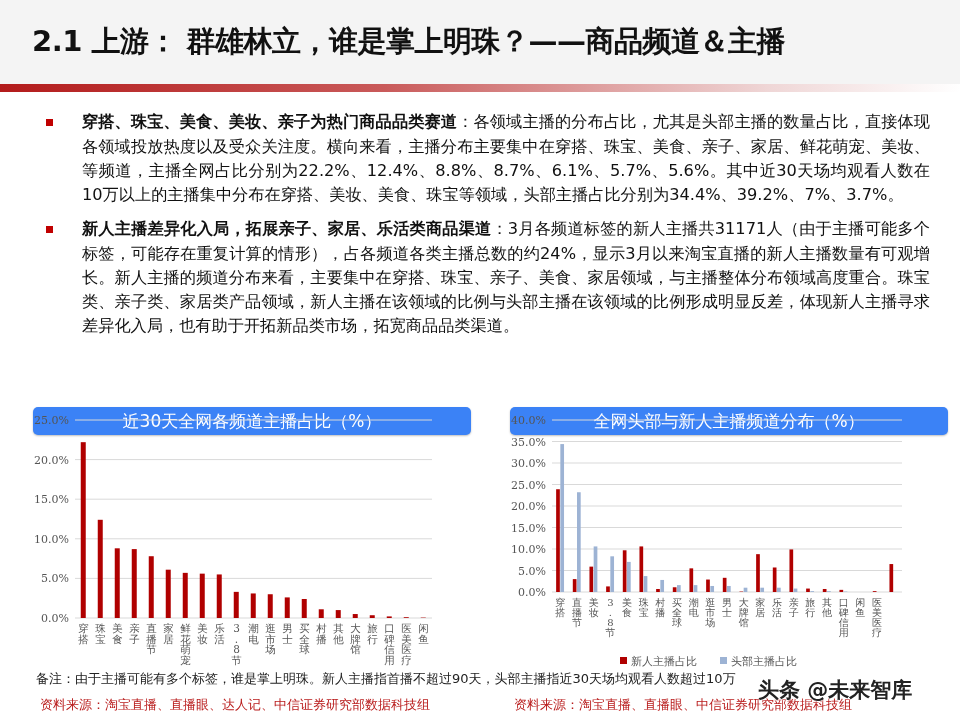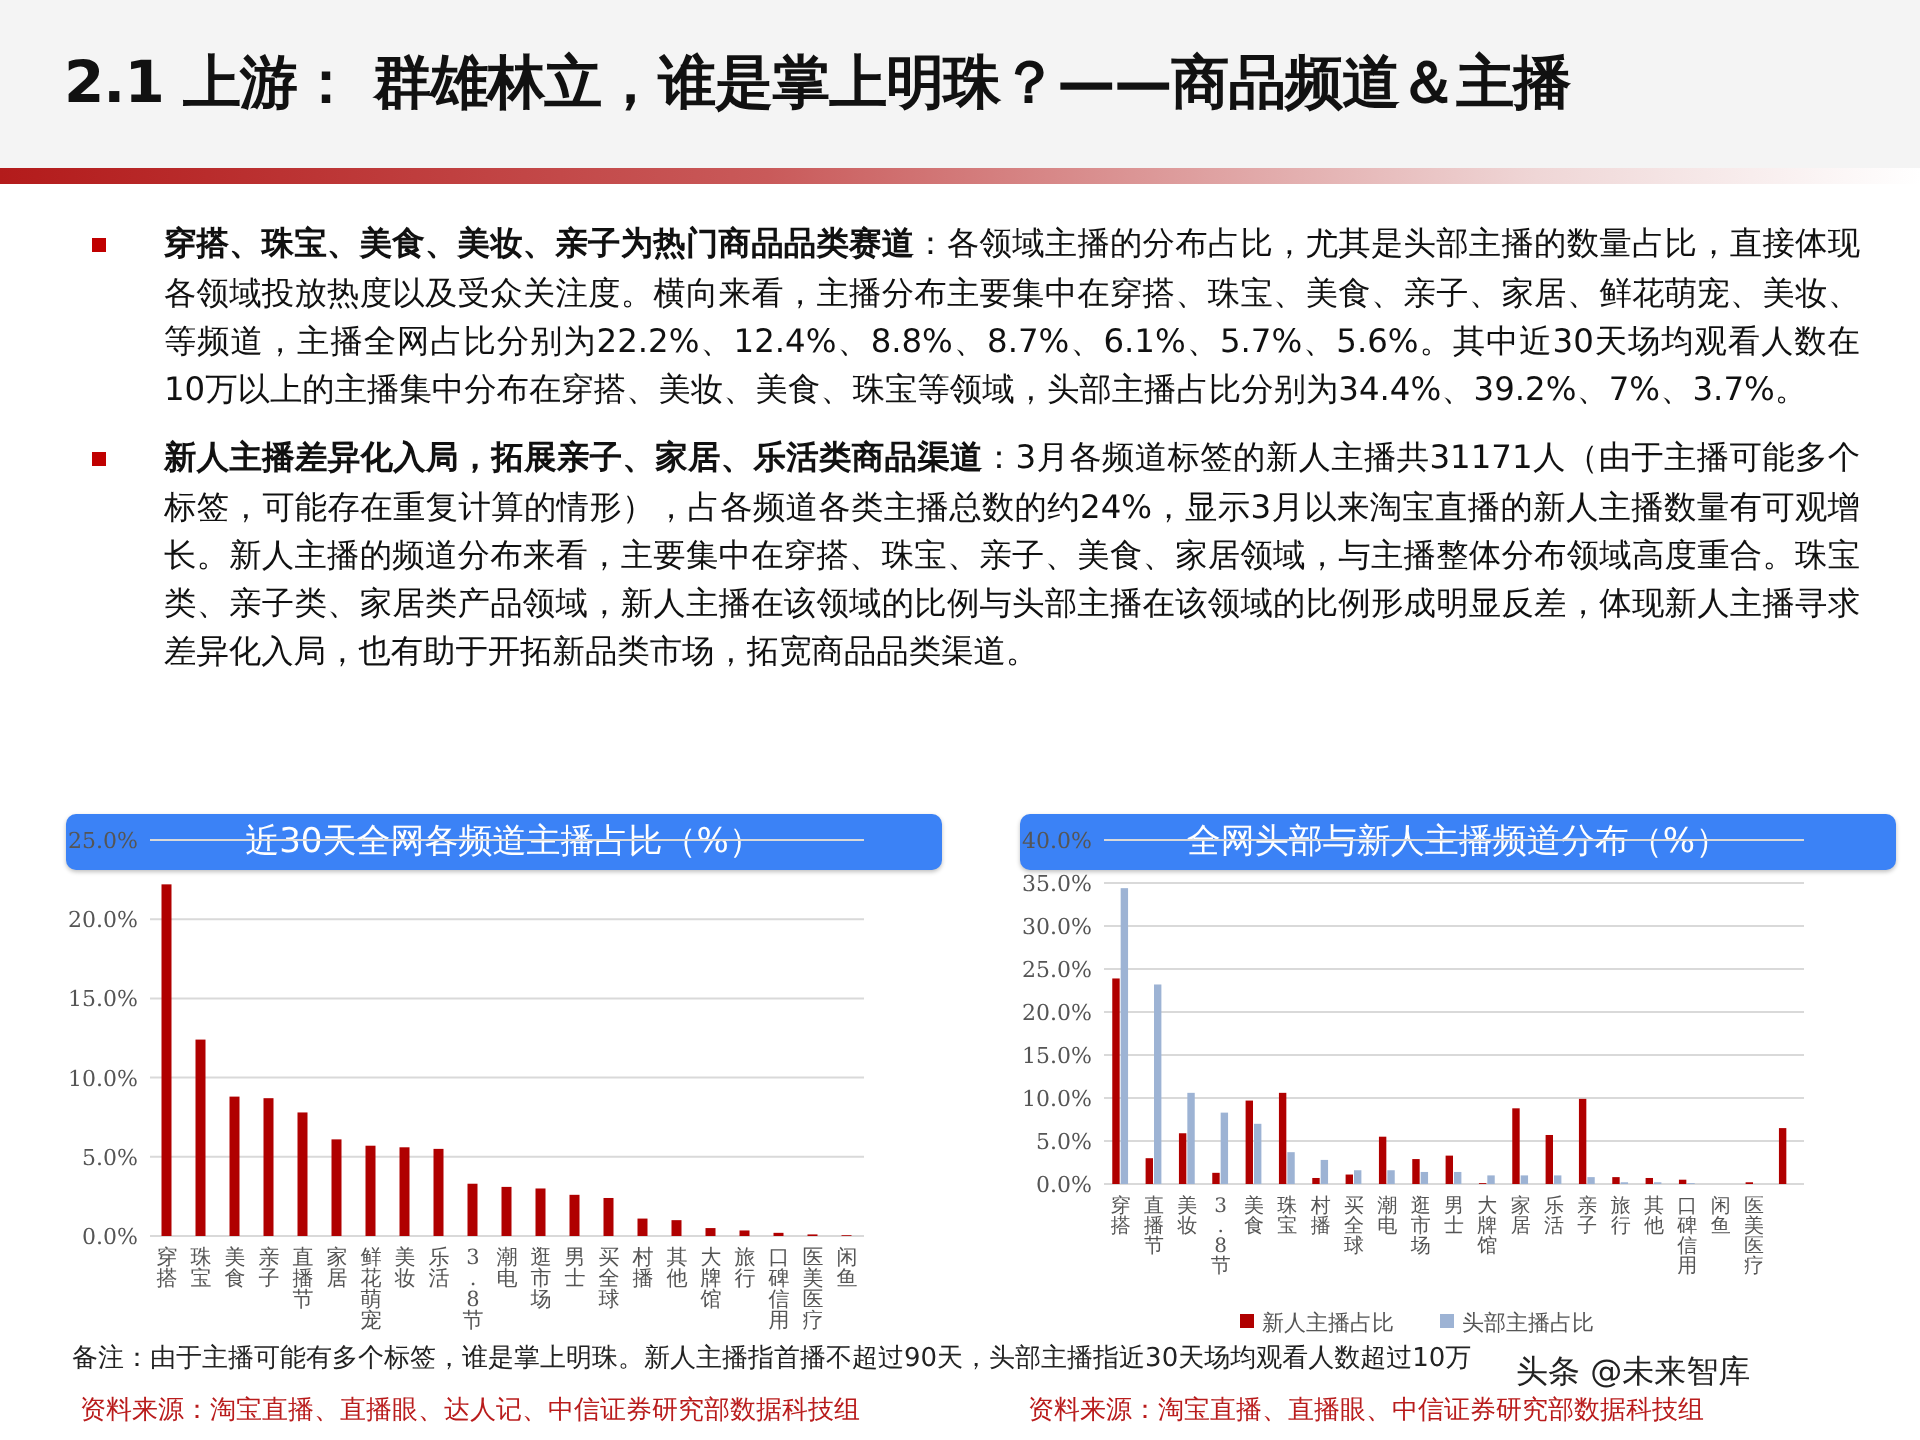--- a/index.html
+++ b/index.html
@@ -24,21 +24,21 @@
   .pt-left { left:33px; width:438px; }
   .pt-right { left:510px; width:438px; }
 
   .chart { position:absolute; }
   .chart svg text { font-family:"DejaVu Serif", serif; fill:#555; }
 
   .note { position:absolute; left:36px; top:670px; font-size:13px; color:#222; white-space:nowrap; }
   .source { position:absolute; top:696px; font-size:13px; color:#b91c1c; white-space:nowrap; }
   .src-left { left:40px; }
   .src-right { left:514px; }
-  .watermark { position:absolute; left:758px; top:676px; font-size:16px; color:#222; white-space:nowrap; text-shadow:0 0 3px #fff, 0 0 3px #fff; }
+  .watermark { position:absolute; left:758px; top:676px; font-size:21px; color:#222; white-space:nowrap; text-shadow:0 0 3px #fff, 0 0 3px #fff;font-weight:bold; }
 </style>
 </head>
 <body>
 
 <div class="header">
   <div class="title">2.1 上游： 群雄林立，谁是掌上明珠？——商品频道＆主播</div>
   <div class="header-bar"></div>
 </div>
 
 <div class="bullets">

